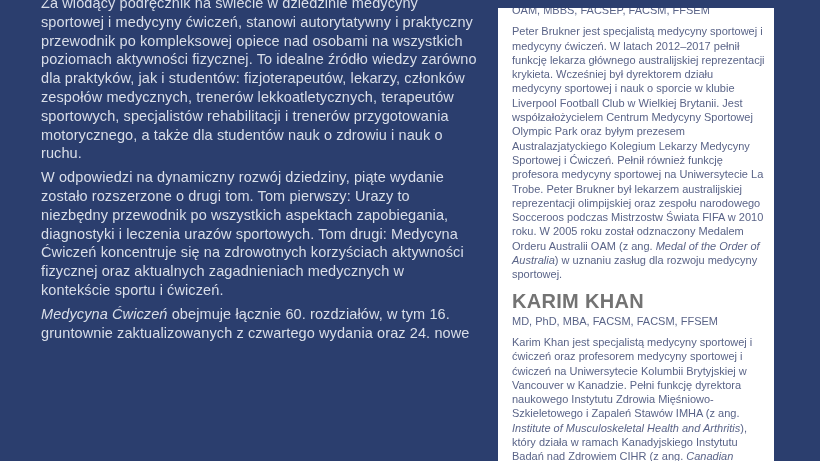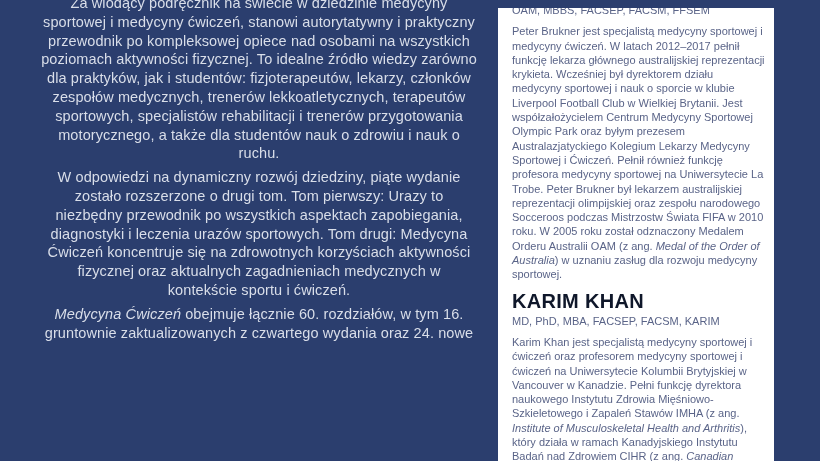--- a/index.html
+++ b/index.html
@@ -4,21 +4,21 @@
 <style>
   * { margin:0; padding:0; box-sizing:border-box; }
   html, body { width:820px; height:461px; overflow:hidden; }
   body {
     position:relative;
     font-family:"Liberation Sans", sans-serif;
     background:#2b3e6e;
   }
   .left-panel {
     position:absolute; left:0; top:0; width:498px; height:341px;
-    background:#2b3e6e; overflow:hidden;text-align:center;
+    background:#2b3e6e; overflow:hidden;
   }
   .left-text {
     position:absolute; left:41px; top:-6px; width:436px;
     color:#d9dee9; font-size:14.5px; line-height:18.8px;
     letter-spacing:0.1px;
   }
   .left-text p { margin:0 0 5px 0; }
   .b { font-weight:normal; }
   .i { font-style:italic; }
   .bullets { list-style:none; margin-top:8px; }
@@ -33,21 +33,21 @@
     position:absolute; left:498px; top:8px; width:276px; height:461px;
     background:#ffffff; overflow:hidden;
   }
   .right-text {
     position:absolute; left:14px; top:-5px; width:253px;
     color:#5a6488; font-size:11px; line-height:14.3px;
   }
   .right-text p { margin:0 0 7px 0; }
   .credentials { margin-bottom:7px; }
   .author-heading {
-    font-size:20px; font-weight:bold; color:#0f172a;
+    font-size:20px; font-weight:bold; color:#737373;
     letter-spacing:0.3px; margin:8px 0 2px 0; line-height:22px;
   }
   .right-strip {
     position:absolute; left:774px; top:0; width:46px; height:461px;
     background:#2b3e6e;
   }
 </style>
 </head>
 <body>
 
@@ -68,18 +68,18 @@
 
     </ul>
   </div>
 </div>
 
 <div class="right-panel">
   <div class="right-text">
     <p class="credentials"><span>OAM, MBBS, FACSEP, FACSM, FFSEM</span></p>
     <p><span>Peter Brukner jest specjalistą medycyny sportowej i medycyny ćwiczeń. W latach 2012–2017 pełnił funkcję lekarza głównego australijskiej reprezentacji krykieta. Wcześniej był dyrektorem działu medycyny sportowej i nauk o sporcie w klubie Liverpool Football Club w Wielkiej Brytanii. Jest współzałożycielem Centrum Medycyny Sportowej Olympic Park oraz byłym prezesem Australazjatyckiego Kolegium Lekarzy Medycyny Sportowej i Ćwiczeń. Pełnił również funkcję profesora medycyny sportowej na Uniwersytecie La Trobe. Peter Brukner był lekarzem australijskiej reprezentacji olimpijskiej oraz zespołu narodowego Socceroos podczas Mistrzostw Świata FIFA w 2010 roku. W 2005 roku został odznaczony Medalem Orderu Australii OAM (z ang. </span><span class="i">Medal of the Order of Australia</span><span>) w uznaniu zasług dla rozwoju medycyny sportowej.</span></p>
     <h2 class="author-heading">KARIM KHAN</h2>
-    <p class="credentials"><span>MD, PhD, MBA, FACSEP, FACSM, KARIM</span></p>
+    <p class="credentials"><span>MD, PhD, MBA, FACSM, FACSM, FFSEM</span></p>
     <p><span>Karim Khan jest specjalistą medycyny sportowej i ćwiczeń oraz profesorem medycyny sportowej i ćwiczeń na Uniwersytecie Kolumbii Brytyjskiej w Vancouver w Kanadzie. Pełni funkcję dyrektora naukowego Instytutu Zdrowia Mięśniowo-Szkieletowego i Zapaleń Stawów IMHA (z ang. </span><span class="i">Institute of Musculoskeletal Health and Arthritis</span><span>), który działa w ramach Kanadyjskiego Instytutu Badań nad Zdrowiem CIHR (z ang. </span><span class="i">Canadian Institutes of Health Research</span><span>). Od 2008 roku pełni funkcję redaktora naczelnego </span></p>
   </div>
 </div>
 
 <div class="right-strip"></div>
 
 </body></html>

